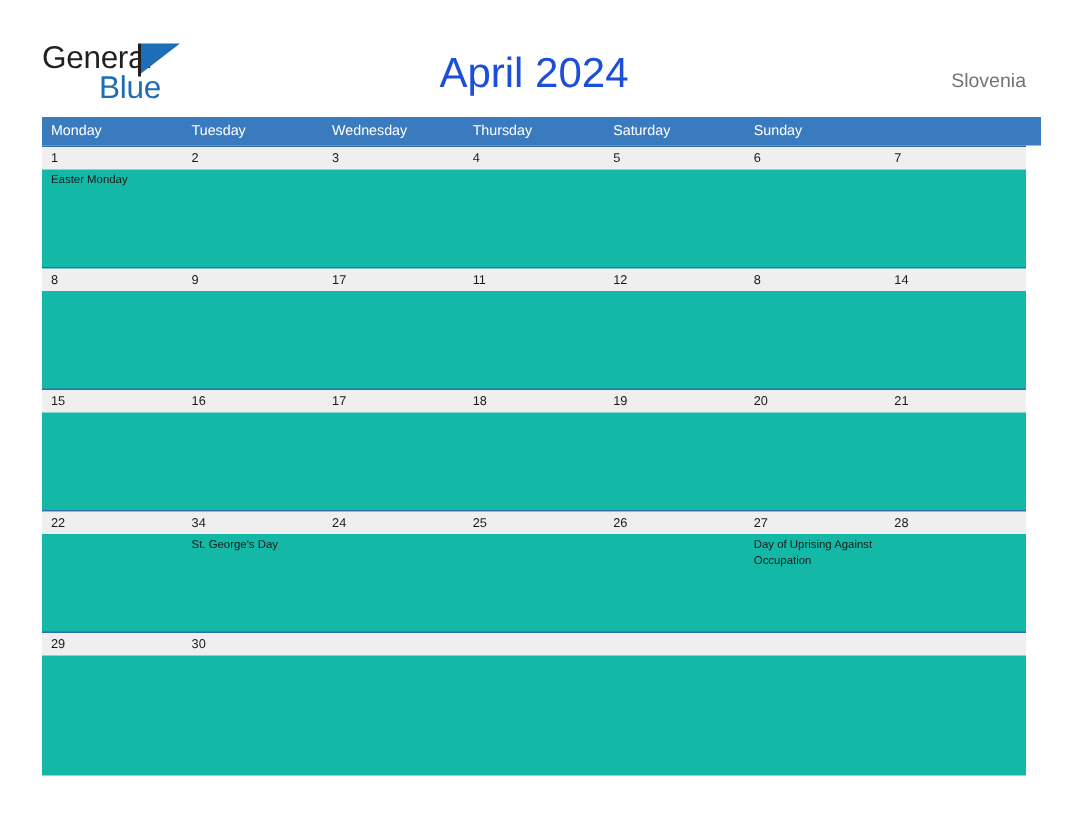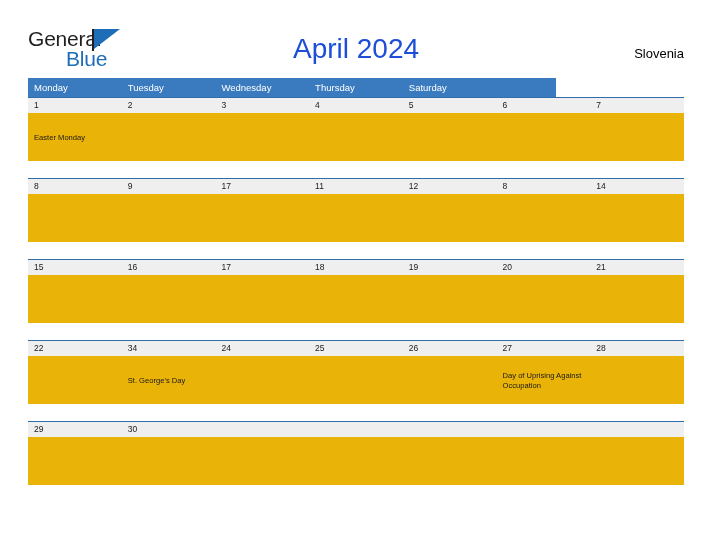--- a/index.html
+++ b/index.html
@@ -84,34 +84,34 @@
     color: #1d4ed8;
     font-family: "Liberation Sans", sans-serif;
     font-weight: normal;
   }
   .country-label {
     position: absolute;
     right: 28px;
     top: 46px;
     font-size: 13px;
     line-height: 16px;
-    color: #000000;
+    color: #737373;
     font-family: "Liberation Sans", sans-serif;
   }
 
   
   .calendar {
     position: absolute;
     left: 28px;
     top: 78px;
     width: 656px;
   }
   .weekday-row {
     display: flex;
-    width: 528px;
+    width: 666px;
     height: 19px;
     background: #3a7bbf;
   }
   .weekday-cell {
     width: 93.714px;
     height: 19px;
     box-sizing: border-box;
     padding-left: 6px;
     color: #ffffff;
     font-size: 9.5px;
@@ -147,23 +147,22 @@
     line-height: 15px;
     color: #1a1a1a;
     font-family: "Liberation Sans", sans-serif;
   }
   .daynum-cell.empty {
     color: transparent;
   }
   .events-band {
     display: flex;
     width: 656px;
-    height: 48px;
-    background: #eab308;
-    align-items: center;
+    height: 80px;
+    background: #14b8a6;
   }
   .events-cell {
     width: 93.714px;
     box-sizing: border-box;
     padding: 2px 5px 0 6px;
   }
   .event-text {
     font-size: 7.6px;
     line-height: 10.5px;
     color: #1a1a1a;
@@ -191,20 +190,21 @@
   </div>
 
   <div class="calendar">
 
     <div class="weekday-row">
       <div class="weekday-cell">Monday</div>
       <div class="weekday-cell">Tuesday</div>
       <div class="weekday-cell">Wednesday</div>
       <div class="weekday-cell">Thursday</div>
       <div class="weekday-cell">Saturday</div>
+      <div class="weekday-cell">Sunday</div>
     </div>
 
     <div class="week-row r1">
       <div class="daynum-band">
         <div class="daynum-cell">1</div>
         <div class="daynum-cell">2</div>
         <div class="daynum-cell">3</div>
         <div class="daynum-cell">4</div>
         <div class="daynum-cell">5</div>
         <div class="daynum-cell">6</div>

